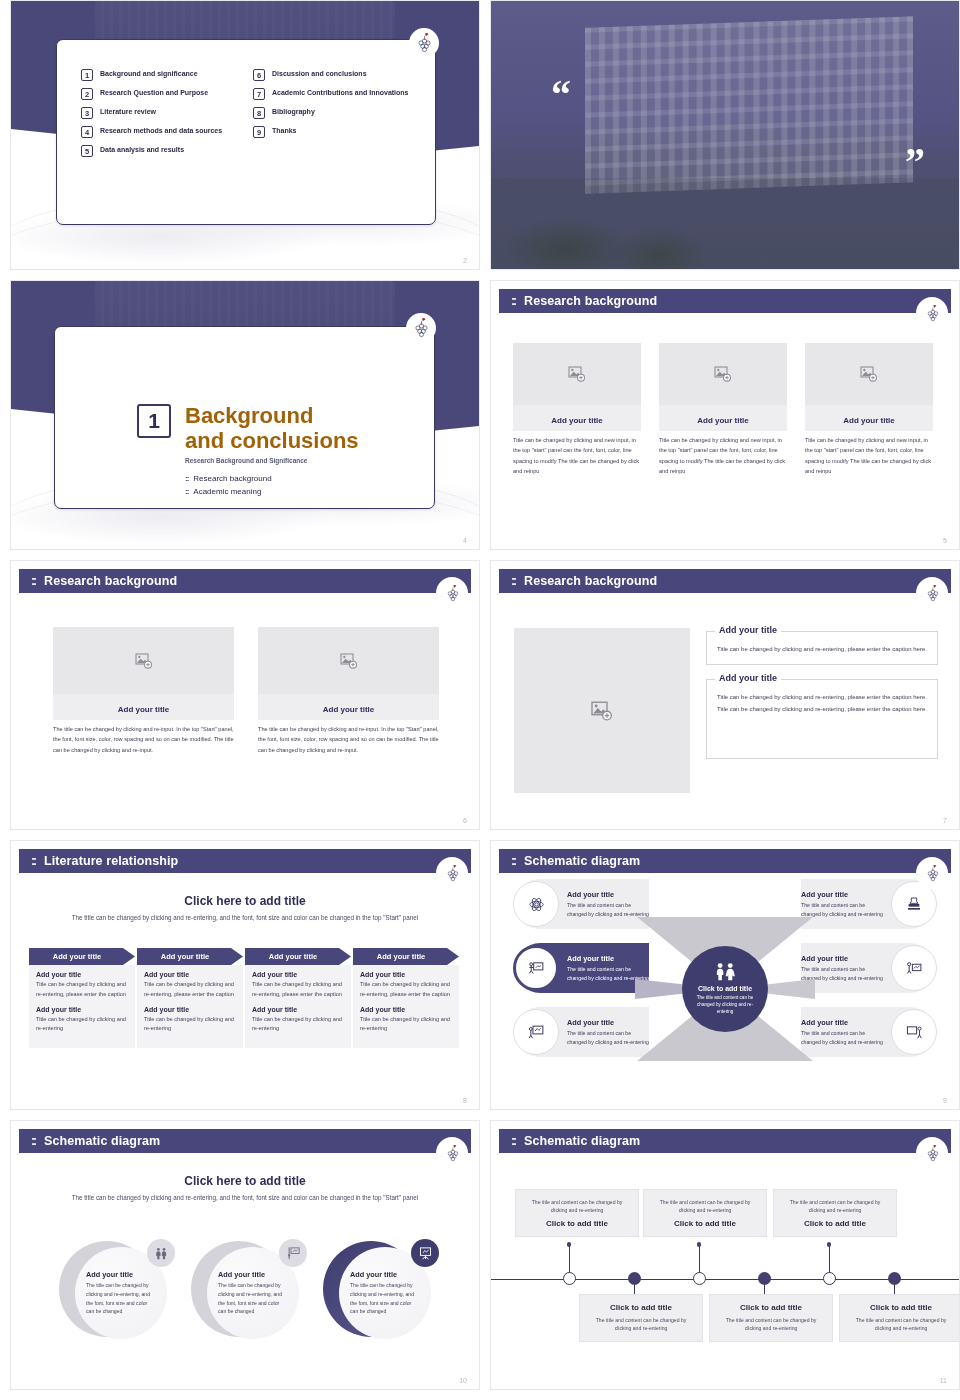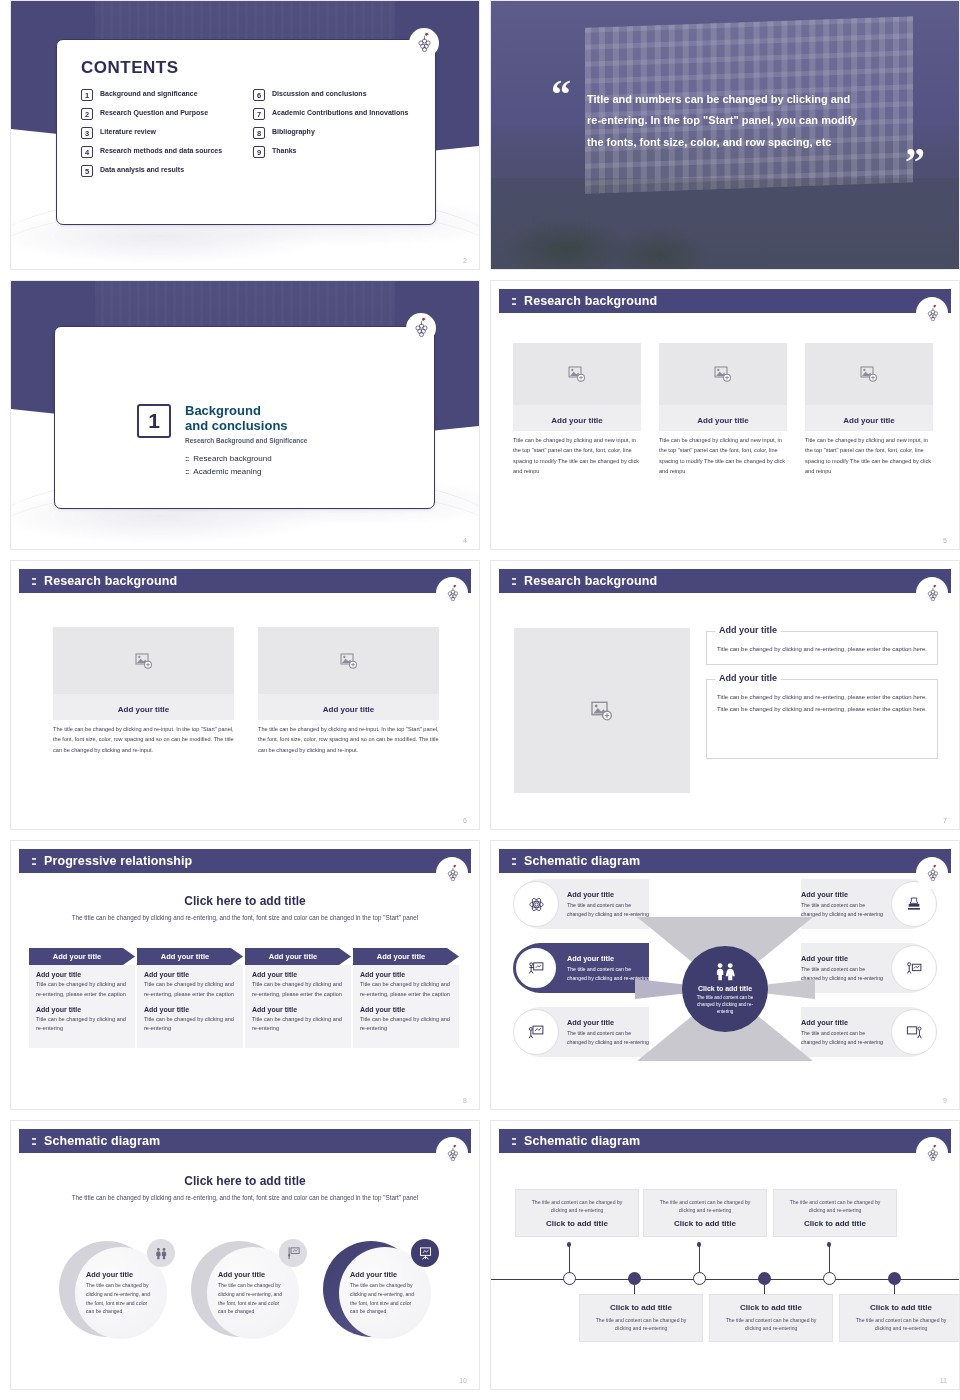--- a/index.html
+++ b/index.html
@@ -122,21 +122,21 @@
     position: absolute; left: 96px; top: 88px; width: 280px;
     color: #fff; font-size: 11px; font-weight: bold; line-height: 1.95;
   }
 
   
   .sec-num {
     width: 34px; height: 34px; border: 2px solid #3a3860; border-radius: 3px;
     display:flex; align-items:center; justify-content:center;
     font-size: 21px; font-weight: bold; color: #2f2d58;
   }
-  .sec-title { font-size: 13px; font-weight: bold; color: #0c4a6e; line-height: 1.12; }
+  .sec-title { font-size: 22px; font-weight: bold; color: #a16207; line-height: 1.12; }
   .sec-sub { font-size: 6.5px; color: #5a5a78; margin-top: 4px; font-weight: bold; }
   .sec-bullets { margin-top: 10px; }
   .sec-bullet { font-size: 8px; color: #2a2a45; margin-bottom: 4px; display:flex; gap:5px; align-items:center; }
   .dots2 { color:#3a3860; font-weight:bold; letter-spacing:-1px; }
 
   
   .bar {
     position: absolute; left: 8px; top: 8px; right: 8px; height: 24px;
     background: #49467c;
     display: flex; align-items: center;
@@ -340,21 +340,20 @@
   <div class="slide">
     <div class="purple-block"></div>
     <div class="bldg"></div>
     <div class="wave"></div>
     <div class="card" style="left:45px; top:38px; right:43px; bottom:44px; padding:18px 24px;">
       <div class="logo-badge" style="right:-4px; top:-12px;">
         <svg>
             <use href="#grape"></use>
           </svg>
       </div>
-      <div class="contents-title">CONTENTS</div>
       <div class="toc-cols">
         <div class="toc-col">
           <div class="toc-item">
             <div class="toc-num">1</div>
             <div class="toc-label">Background and significance</div>
           </div>
           <div class="toc-item">
             <div class="toc-num">2</div>
             <div class="toc-label">Research Question and Purpose</div>
           </div>
@@ -390,21 +389,20 @@
           </div>
         </div>
       </div>
     </div>
     <div class="pg">2</div>
   </div>
 
   <div class="slide photo-slide">
     <div class="photo-bg"></div>
     <div class="quote-mark" style="left:60px; top:78px; font-size:40px; line-height:.8;">“</div>
-    <div class="quote-text">Title and numbers can be changed by clicking and re-entering. In the top "Start" panel, you can modify the fonts, font size, color, and row spacing, etc</div>
     <div class="quote-mark" style="right:34px; top:145px; font-size:40px; line-height:.8;">”</div>
   </div>
 
   <div class="slide">
     <div class="purple-block"></div>
     <div class="bldg"></div>
     <div class="wave"></div>
     <div class="card" style="left:43px; top:45px; right:44px; bottom:40px; padding:0;">
       <div class="logo-badge" style="right:-2px; top:-14px;">
         <svg>
@@ -536,21 +534,21 @@
         <div class="fs-legend">Add your title</div>
         <div style="font-size:6px; color:#3e3e55; line-height:1.9;">Title can be changed by clicking and re-entering, please enter the caption here. Title can be changed by clicking and re-entering, please enter the caption here.</div>
       </div>
     </div>
     <div class="pg">7</div>
   </div>
 
   <div class="slide">
     <div class="bar">
       <span class="bar-dots">::</span>
-      <span class="bar-title">Progressive relationship</span>
+      <span class="bar-title">Literature relationship</span>
     </div>
     <div class="bar-logo">
         <svg>
           <use href="#grape"></use>
         </svg>
       </div>
 
     <div style="position:absolute; left:40px; right:40px; top:53px;">
       <div class="ctr-h">Click here to add title</div>
       <div class="ctr-s">The title can be changed by clicking and re-entering, and the font, font size and color can be changed in the top "Start" panel</div>

